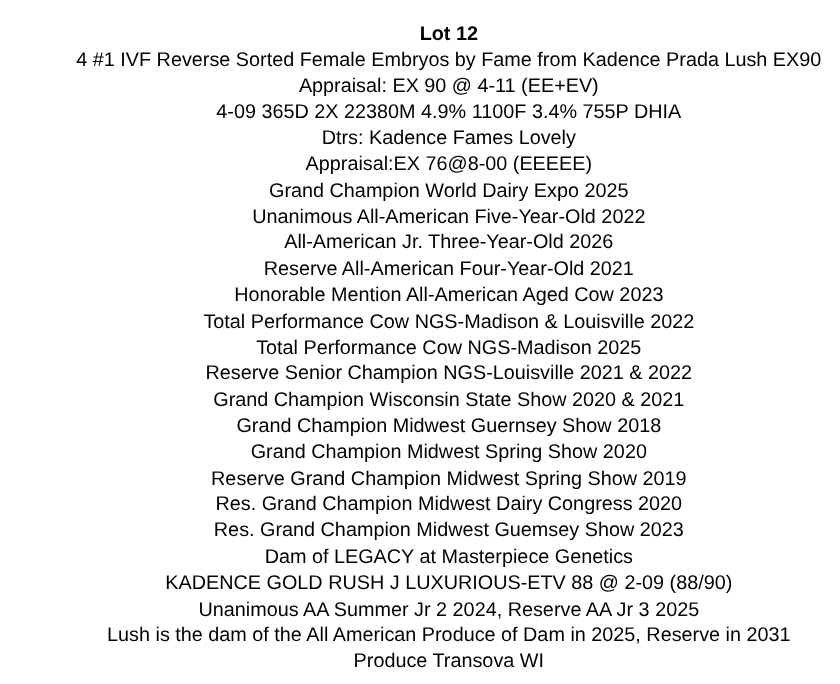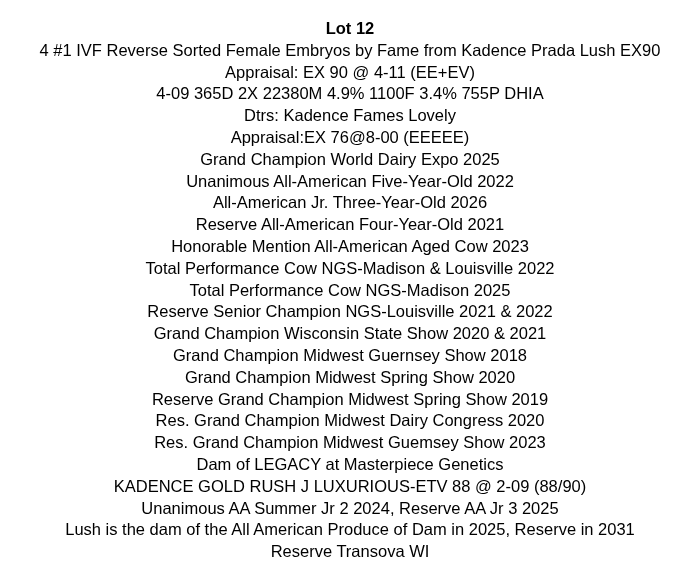--- a/index.html
+++ b/index.html
@@ -8,21 +8,21 @@
     background: #ffffff;
   }
   body {
     width: 700px;
     height: 570px;
     overflow: hidden;
   }
   .page {
     box-sizing: content-box;
     padding-top: 18px;
-    padding-left: 24px;
+    padding-left: 48px;
     width: 652px;
     font-family: "Liberation Sans", sans-serif;
     font-size: 16.5px;
     line-height: 21.8px;
     color: #000000;
     text-align: center;
   }
   .line {
     white-space: nowrap;
   }
@@ -51,14 +51,14 @@
   <div class="line">Grand Champion Wisconsin State Show 2020 &amp; 2021</div>
   <div class="line">Grand Champion Midwest Guernsey Show 2018</div>
   <div class="line">Grand Champion Midwest Spring Show 2020</div>
   <div class="line">Reserve Grand Champion Midwest Spring Show 2019</div>
   <div class="line">Res. Grand Champion Midwest Dairy Congress 2020</div>
   <div class="line">Res. Grand Champion Midwest Guemsey Show 2023</div>
   <div class="line">Dam of LEGACY at Masterpiece Genetics</div>
   <div class="line">KADENCE GOLD RUSH J LUXURIOUS-ETV 88 @ 2-09 (88/90)</div>
   <div class="line">Unanimous AA Summer Jr 2 2024, Reserve AA Jr 3 2025</div>
   <div class="line">Lush is the dam of the All American Produce of Dam in 2025, Reserve in 2031</div>
-  <div class="line">Reserve Transova WI</div>
+  <div class="line">Produce Transova WI</div>
 </div>
 
 </body></html>

